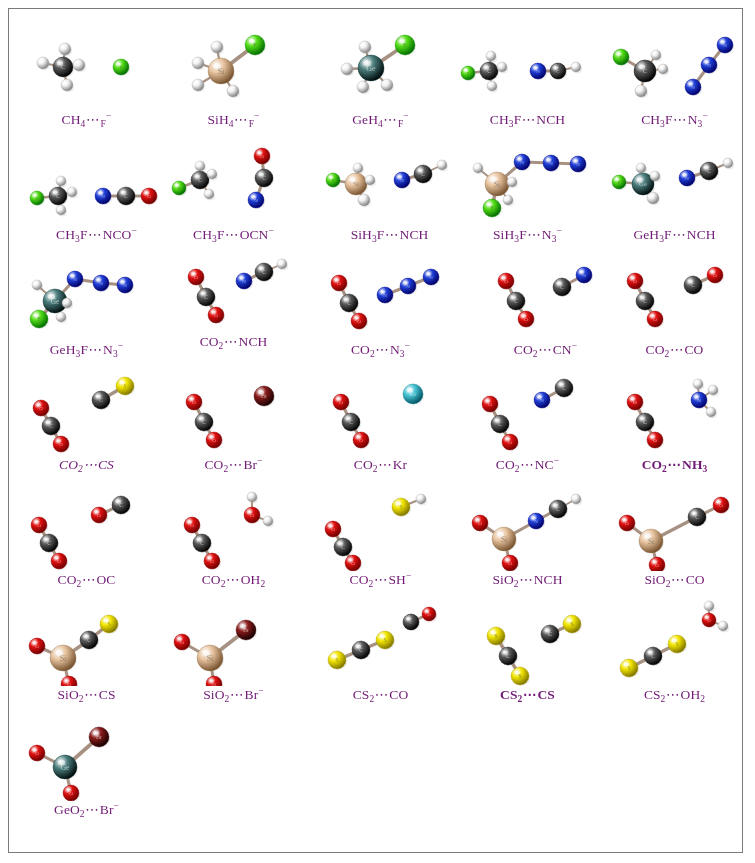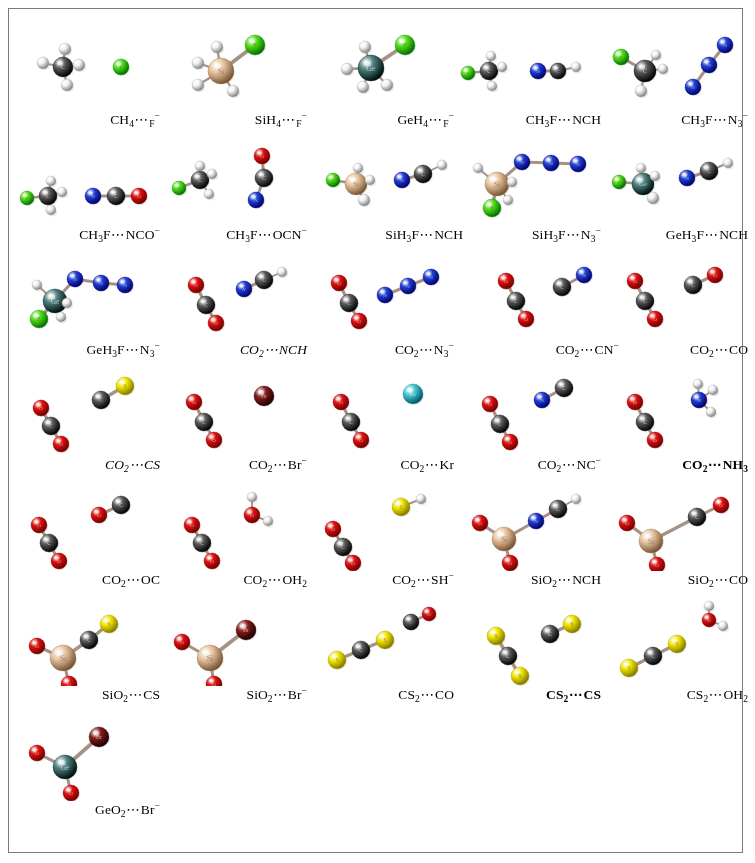--- a/index.html
+++ b/index.html
@@ -16,24 +16,24 @@
     box-sizing:border-box;
   }
   .mol-viewport{
     position:absolute;left:0;top:0;width:147px;height:88px;
     overflow:hidden;
     text-align:center;
   }
   .mol-viewport svg{display:block;}
   .caption{
     position:absolute;left:0;top:88px;width:147px;
-    text-align:right;
+    text-align:center;
     font-family:"Liberation Serif",serif;
     font-size:13.5px;
-    color:#000000;
+    color:#701a75;
     letter-spacing:0.1px;
     white-space:nowrap;
   }
   .caption sub{font-size:9.5px;vertical-align:-0.28em;}
   .caption sup{font-size:9.5px;vertical-align:0.5em;}
   .dots{letter-spacing:0.6px;padding:0 0.5px;}
 </style>
 </head>
 <body>
 
@@ -373,21 +373,21 @@
             </g>
             <g>
               <circle cx="92" cy="64" r="8" fill="url(#grad-ch3f-n3-N)" stroke="#00008c" stroke-width="0.4"></circle>
               <ellipse cx="89.6" cy="60.96" rx="2.4" ry="1.76" fill="#ffffff" opacity="0.55"></ellipse>
               <text x="92" y="65.76" text-anchor="middle" font-size="4.96" font-family="&quot;Liberation Serif&quot;, serif" fill="#ffffff" opacity="0.55">N</text>
             </g>
           </svg>
         </div>
         <div class="caption"><span>CH</span><sub>3</sub><span>F<span class="dots">⋯</span>N</span><sub>3</sub><sup>−</sup></div>
       </div>
-      <div class="cell" style="left: 4px; top: 129px;">
+      <div class="cell" style="left: 14px; top: 129px;">
         <div class="mol-viewport">
           <svg width="147" height="88" viewBox="0 0 147 88">
             <defs>
               <radialGradient id="grad-ch3f-nco-C" cx="32%" cy="28%" r="75%">
                 <stop offset="0%" stop-color="#ffffff" stop-opacity="0.92"></stop>
                 <stop offset="38%" stop-color="#5a5a5a"></stop>
                 <stop offset="100%" stop-color="#000000"></stop>
               </radialGradient>
               <radialGradient id="grad-ch3f-nco-F" cx="32%" cy="28%" r="75%">
                 <stop offset="0%" stop-color="#ffffff" stop-opacity="0.92"></stop>
@@ -873,21 +873,21 @@
             </g>
             <g>
               <circle cx="112" cy="32" r="8" fill="url(#grad-geh3f-n3-N)" stroke="#00008c" stroke-width="0.4"></circle>
               <ellipse cx="109.6" cy="28.96" rx="2.4" ry="1.76" fill="#ffffff" opacity="0.55"></ellipse>
               <text x="112" y="33.76" text-anchor="middle" font-size="4.96" font-family="&quot;Liberation Serif&quot;, serif" fill="#ffffff" opacity="0.55">N</text>
             </g>
           </svg>
         </div>
         <div class="caption"><span>GeH</span><sub>3</sub><span>F<span class="dots">⋯</span>N</span><sub>3</sub><sup>−</sup></div>
       </div>
-      <div class="cell" style="left: 151px; top: 244px; font-style: italic;">
+      <div class="cell" style="left: 151px; top: 236px;">
         <div class="mol-viewport">
           <svg width="147" height="88" viewBox="0 0 147 88">
             <defs>
               <radialGradient id="grad-co2-nch-O" cx="32%" cy="28%" r="75%">
                 <stop offset="0%" stop-color="#ffffff" stop-opacity="0.92"></stop>
                 <stop offset="38%" stop-color="#e01010"></stop>
                 <stop offset="100%" stop-color="#6d0000"></stop>
               </radialGradient>
               <radialGradient id="grad-co2-nch-C" cx="32%" cy="28%" r="75%">
                 <stop offset="0%" stop-color="#ffffff" stop-opacity="0.92"></stop>

